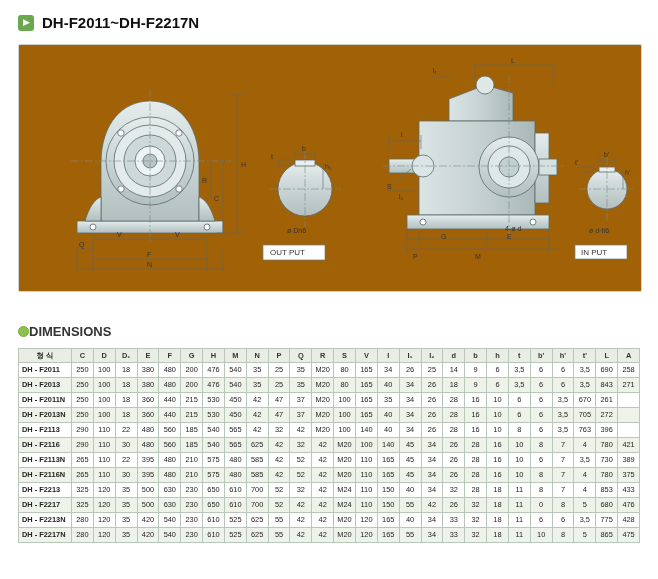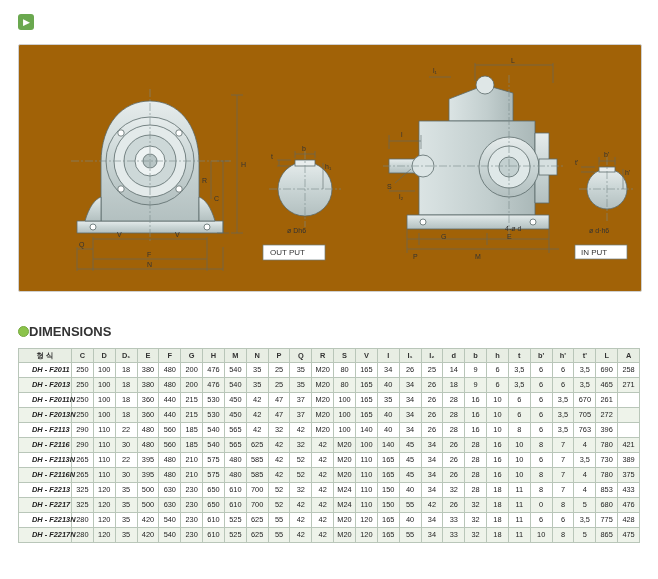--- a/index.html
+++ b/index.html
@@ -67,42 +67,42 @@
     background:#e8eee4;
     font-weight:bold;
     font-size:7.4px;
     color:#333;
     height:13px;line-height:13px;
   }
   tbody td{background:#ffffff;}
   tbody tr.alt td{background:#eef3ea;}
   td.model{
     text-align:left;
-    padding-left:13px;
+    padding-left:3px;
     font-weight:bold;
     font-size:7.4px;
-    font-style:italic;
   }
   th.model{width:52px;}
 
   
   .note{
     position:absolute;left:18px;top:550px;
     font-size:10px;color:#1a5fa8;
   }
 </style>
 </head>
 <body>
 
 <div class="page">
 
   <div class="title-row">
     <div class="title-bullet">
         <span>▶</span>
       </div>
+    <div class="title-text">DH-F2011~DH-F2217N</div>
   </div>
 
   <div class="drawing">
     <svg width="620" height="244" viewBox="0 0 620 244" xmlns="http://www.w3.org/2000/svg">
       <defs>
         <linearGradient id="metal" x1="0" y1="0" x2="0" y2="1">
           <stop offset="0%" stop-color="#e6ecec"></stop>
           <stop offset="45%" stop-color="#ccd7d7"></stop>
           <stop offset="100%" stop-color="#b3c0c0"></stop>
         </linearGradient>
@@ -365,21 +365,21 @@
             <td>40</td>
             <td>34</td>
             <td>26</td>
             <td>18</td>
             <td>9</td>
             <td>6</td>
             <td>3,5</td>
             <td>6</td>
             <td>6</td>
             <td>3,5</td>
-            <td>465</td>
+            <td>843</td>
             <td>271</td>
           </tr>
           <tr>
             <td class="model">DH - F2011N</td>
             <td>250</td>
             <td>100</td>
             <td>18</td>
             <td>360</td>
             <td>440</td>
             <td>215</td>

